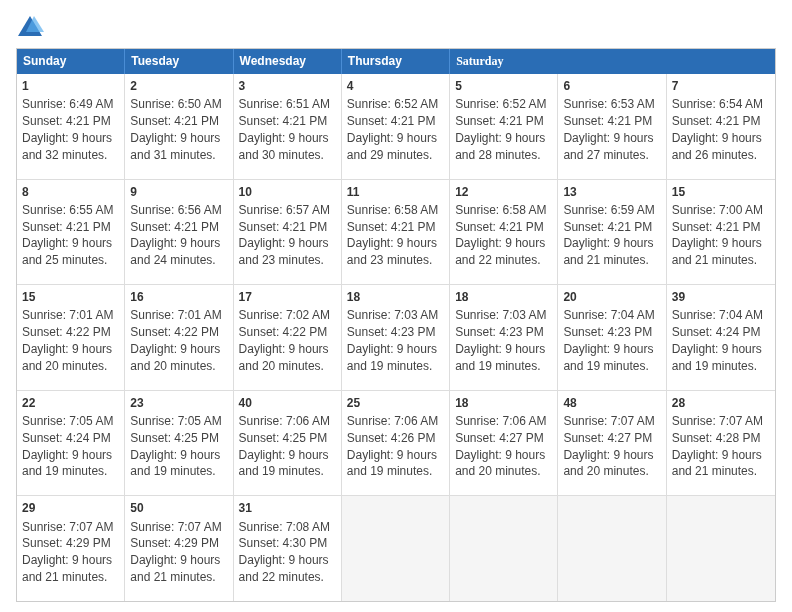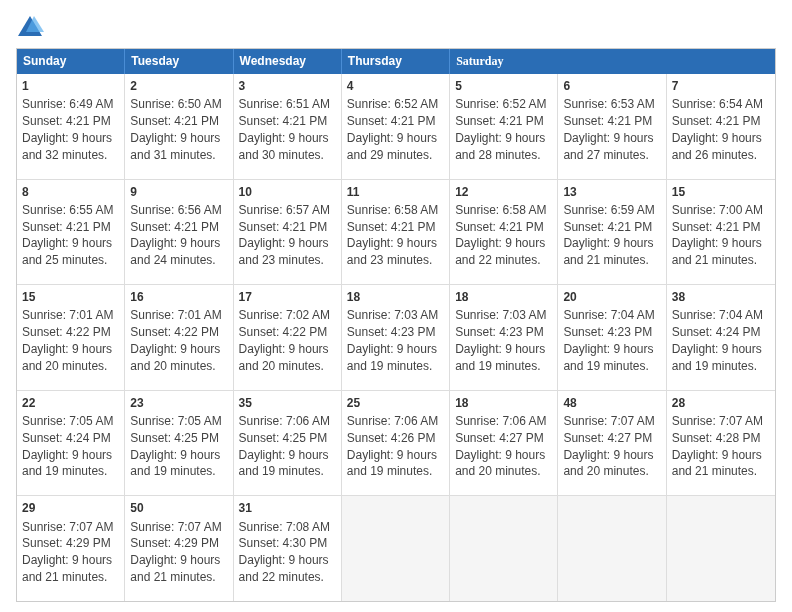--- a/index.html
+++ b/index.html
@@ -233,35 +233,35 @@
           </div>
           <div class="cal-cell">
             <span class="day-number">18</span>
             <div class="cell-text">Sunrise: 7:03 AM<br>Sunset: 4:23 PM<br>Daylight: 9 hours and 19 minutes.</div>
           </div>
           <div class="cal-cell">
             <span class="day-number">20</span>
             <div class="cell-text">Sunrise: 7:04 AM<br>Sunset: 4:23 PM<br>Daylight: 9 hours and 19 minutes.</div>
           </div>
           <div class="cal-cell">
-            <span class="day-number">38</span>
+            <span class="day-number">39</span>
             <div class="cell-text">Sunrise: 7:04 AM<br>Sunset: 4:24 PM<br>Daylight: 9 hours and 19 minutes.</div>
           </div>
         </div>
         <div class="cal-row">
           <div class="cal-cell">
             <span class="day-number">22</span>
             <div class="cell-text">Sunrise: 7:05 AM<br>Sunset: 4:24 PM<br>Daylight: 9 hours and 19 minutes.</div>
           </div>
           <div class="cal-cell">
             <span class="day-number">23</span>
             <div class="cell-text">Sunrise: 7:05 AM<br>Sunset: 4:25 PM<br>Daylight: 9 hours and 19 minutes.</div>
           </div>
           <div class="cal-cell">
-            <span class="day-number">35</span>
+            <span class="day-number">40</span>
             <div class="cell-text">Sunrise: 7:06 AM<br>Sunset: 4:25 PM<br>Daylight: 9 hours and 19 minutes.</div>
           </div>
           <div class="cal-cell">
             <span class="day-number">25</span>
             <div class="cell-text">Sunrise: 7:06 AM<br>Sunset: 4:26 PM<br>Daylight: 9 hours and 19 minutes.</div>
           </div>
           <div class="cal-cell">
             <span class="day-number">18</span>
             <div class="cell-text">Sunrise: 7:06 AM<br>Sunset: 4:27 PM<br>Daylight: 9 hours and 20 minutes.</div>
           </div>

